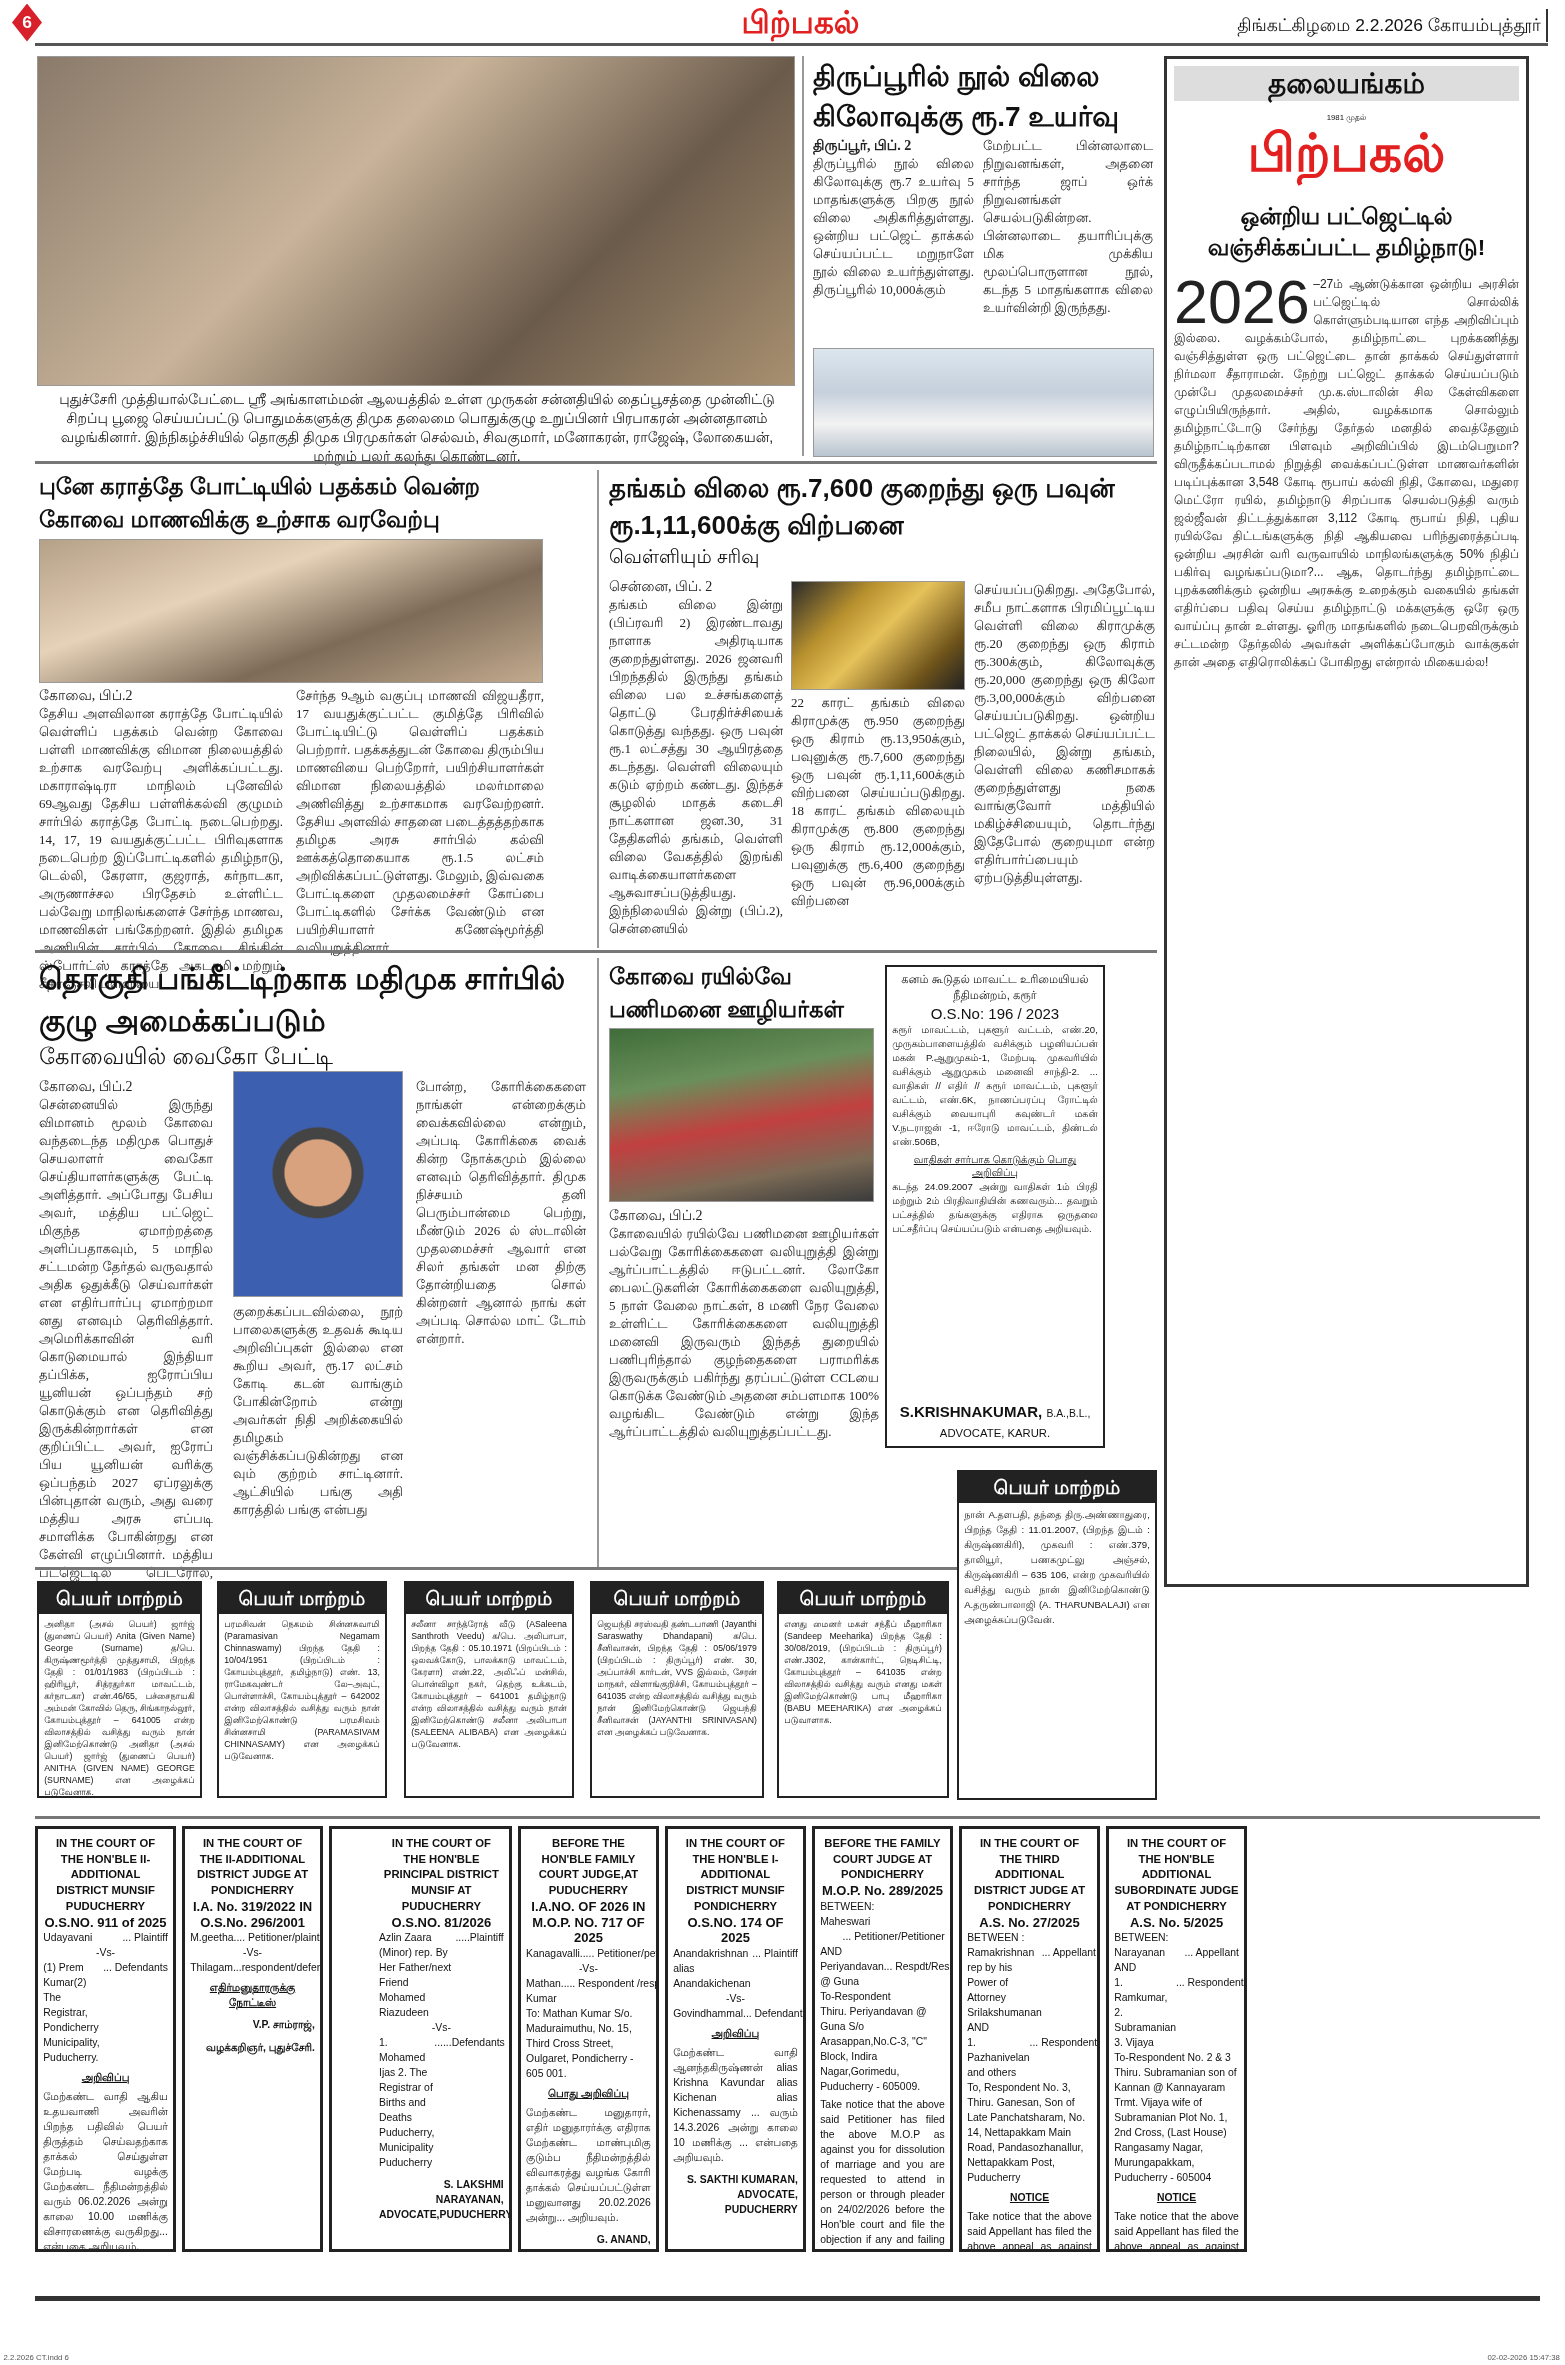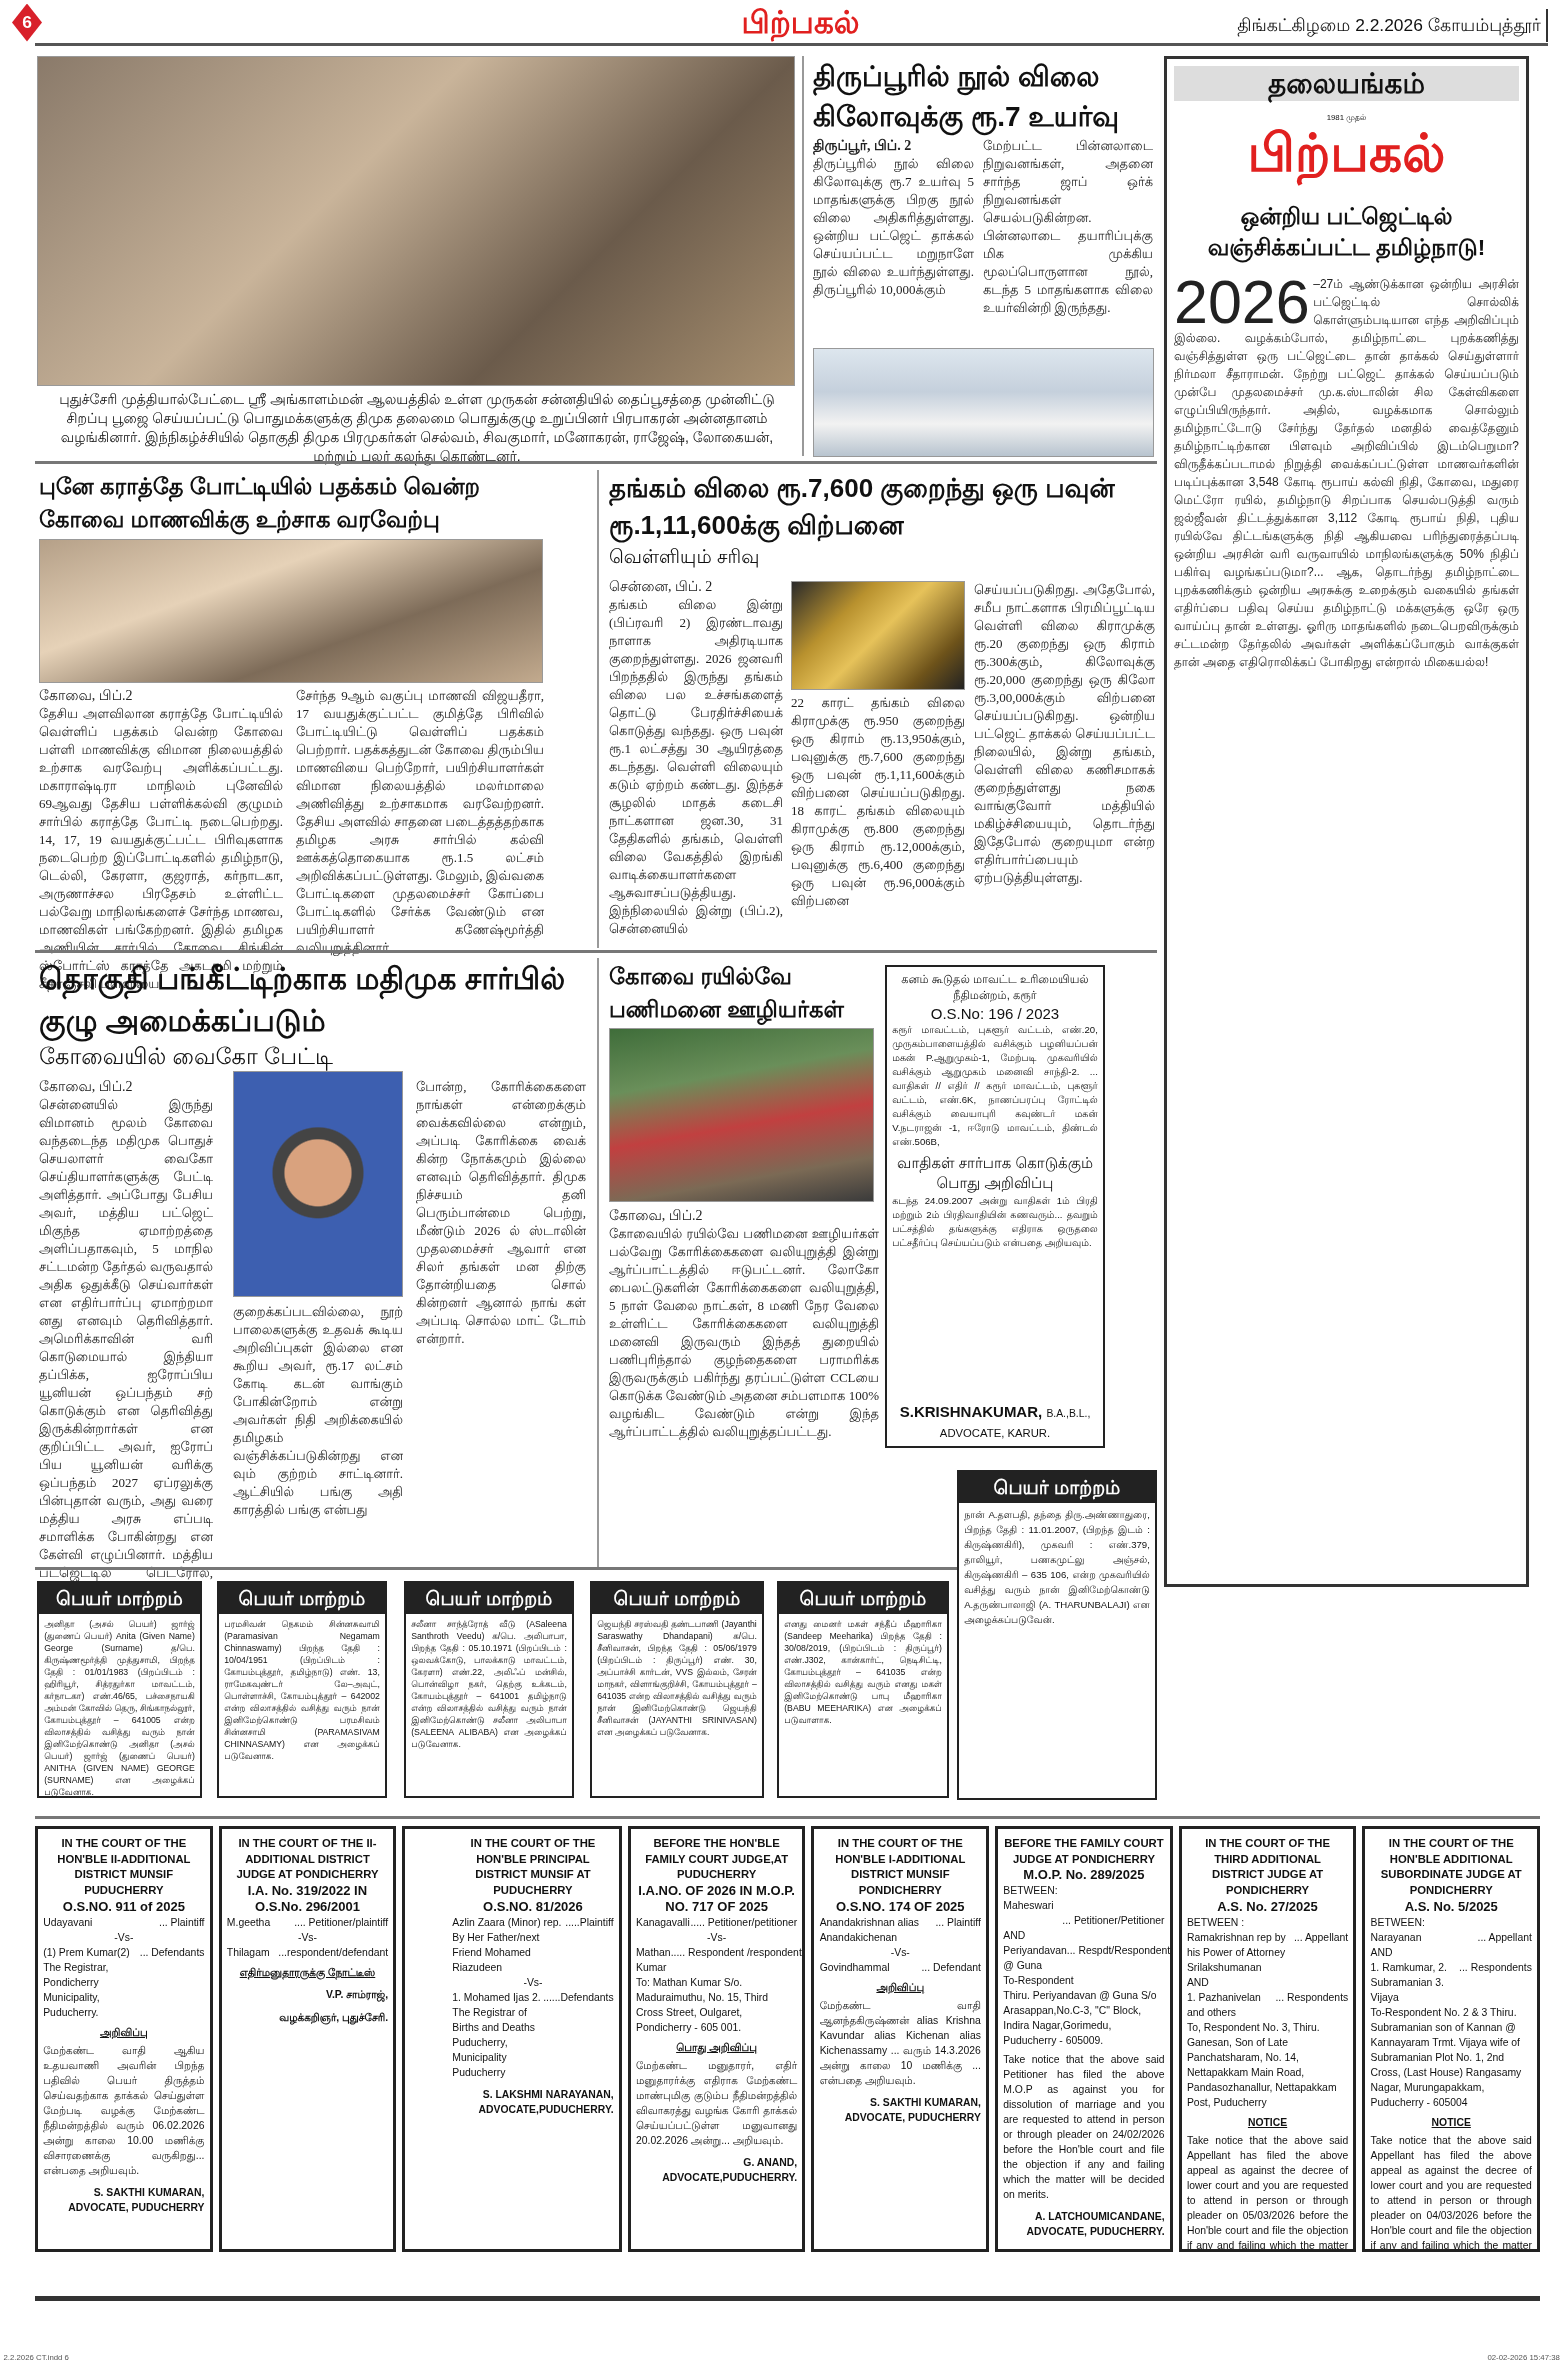--- a/index.html
+++ b/index.html
@@ -97,21 +97,21 @@
 <div class="abs photo ph5" style="left:609px;top:1028px;width:265px;height:174px"></div>
 <div class="abs body" style="left:609px;top:1207px;width:270px">
   <div style="font-size:14px">கோவை, பிப்.2</div>
   <div>கோவையில் ரயில்வே பணிமனை ஊழியர்கள் பல்வேறு கோரிக்கைகளை வலியுறுத்தி இன்று ஆர்ப்பாட்டத்தில் ஈடுபட்டனர். லோகோ பைலட்டுகளின் கோரிக்கைகளை வலியுறுத்தி, 5 நாள் வேலை நாட்கள், 8 மணி நேர வேலை உள்ளிட்ட கோரிக்கைகளை வலியுறுத்தி மனைவி இருவரும் இந்தத் துறையில் பணிபுரிந்தால் குழந்தைகளை பராமரிக்க இருவருக்கும் பகிர்ந்து தரப்பட்டுள்ள CCLயை கொடுக்க வேண்டும் அதனை சம்பளமாக 100% வழங்கிட வேண்டும் என்று இந்த ஆர்ப்பாட்டத்தில் வலியுறுத்தப்பட்டது.</div>
 </div>
 
 <div class="abs box" style="left:885px;top:965px;width:220px;height:483px;padding:5.2px">
   <div style="text-align:center;font-size:11.3px;line-height:15.7px">கனம் கூடுதல் மாவட்ட உரிமையியல் நீதிமன்றம், கரூர்</div>
   <div style="text-align:center;font-size:15px;line-height:19px">O.S.No: 196 / 2023</div>
   <div style="font-size:9.6px;line-height:14px;text-align:justify">கரூர் மாவட்டம், புகளூர் வட்டம், எண்.20, முருகம்பாளையத்தில் வசிக்கும் பழனியப்பன் மகன் P.ஆறுமுகம்-1, மேற்படி முகவரியில் வசிக்கும் ஆறுமுகம் மனைவி சாந்தி-2. ... வாதிகள் // எதிர் // கரூர் மாவட்டம், புகளூர் வட்டம், எண்.6K, நாணப்பரப்பு ரோட்டில் வசிக்கும் வையாபுரி கவுண்டர் மகன் V.நடராஜன் -1, ஈரோடு மாவட்டம், திண்டல் எண்.506B,</div>
-  <div style="text-align:center;font-size:15px;margin-top:5.2px">வாதிகள் சார்பாக கொடுக்கும் பொது அறிவிப்பு</div>
+  <div style="text-align:center;font-size:10px;text-decoration:underline;margin-top:5.2px">வாதிகள் சார்பாக கொடுக்கும் பொது அறிவிப்பு</div>
   <div style="font-size:9.6px;line-height:14px;text-align:justify">கடந்த 24.09.2007 அன்று வாதிகள் 1ம் பிரதி மற்றும் 2ம் பிரதிவாதியின் கணவரும்... தவறும் பட்சத்தில் தங்களுக்கு எதிராக ஒருதலை பட்சதீர்ப்பு செய்யப்படும் என்பதை அறியவும்.</div>
   <div style="position:absolute;bottom:26px;left:0;right:0;text-align:center;font-size:15px;font-weight:bold"><span>S.KRISHNAKUMAR,</span> <span style="font-size:10.4px;font-weight:normal">B.A.,B.L.,</span></div>
   <div style="position:absolute;bottom:7px;left:0;right:0;text-align:center;font-size:11.3px">ADVOCATE, KARUR.</div>
 </div>
 
 <div class="abs editorial">
   <div class="ed-title">தலையங்கம்</div>
   <div style="text-align:center;font-size:7.8px;margin-top:12px">1981 முதல்</div>
   <div class="ed-logo" style="margin-top:0">பிற்பகல்</div>
   <div class="ed-head">ஒன்றிய பட்ஜெட்டில் வஞ்சிக்கப்பட்ட தமிழ்நாடு!</div>
@@ -143,21 +143,21 @@
   <div class="bh">பெயர் மாற்றம்</div>
   <div class="bb" style="font-size:8.7px;line-height:12px">எனது மைனர் மகள் சந்தீப் மீஹாரிகா (Sandeep Meeharika) பிறந்த தேதி : 30/08/2019, (பிறப்பிடம் : திருப்பூர்) எண்.J302, கான்கார்ட், நெடிசிட்டி, கோயம்புத்தூர் – 641035 என்ற விலாசத்தில் வசித்து வரும் எனது மகள் இனிமேற்கொண்டு பாபு மீஹாரிகா (BABU MEEHARIKA) என அழைக்கப் படுவாளாக.</div>
 </div>
 <div class="abs box" style="left:957px;top:1470px;width:200px;height:330px">
   <div class="bh">பெயர் மாற்றம்</div>
   <div class="bb" style="font-size:9.6px;line-height:15px">நான் A.தளபதி, தந்தை திரு.அண்ணாதுரை, பிறந்த தேதி : 11.01.2007, (பிறந்த இடம் : கிருஷ்ணகிரி), முகவரி : எண்.379, தாலியூர், பணகமுட்லு அஞ்சல், கிருஷ்ணகிரி – 635 106, என்ற முகவரியில் வசித்து வரும் நான் இனிமேற்கொண்டு A.தருண்பாலாஜி (A. THARUNBALAJI) என அழைக்கப்படுவேன்.</div>
 </div>
 
 <div class="abs rule-h" style="left:35px;top:1816px;width:1505px"></div>
 
-<div id="court-row" class="abs" style="left:35px;top:1826px;width:1505px;height:426px;display:flex;gap:6px">
+<div id="court-row" class="abs" style="left:35px;top:1826px;width:1212px;height:426px;display:flex;gap:6px">
     <div class="court" style="flex: 1 1 0%; overflow: hidden;">
       <div class="ct">IN THE COURT OF THE HON'BLE II-ADDITIONAL DISTRICT MUNSIF PUDUCHERRY</div>
       <div class="ct" style="font-size: 13px;">O.S.NO. 911 of 2025</div>
       <div class="row">
         <span>Udayavani</span>
         <span style="white-space: nowrap;">... Plaintiff</span>
       </div>
       <div class="vs"><span>-Vs-</span></div>
       <div class="row">
         <span>(1) Prem Kumar(2) The Registrar, Pondicherry Municipality, Puducherry.</span>

